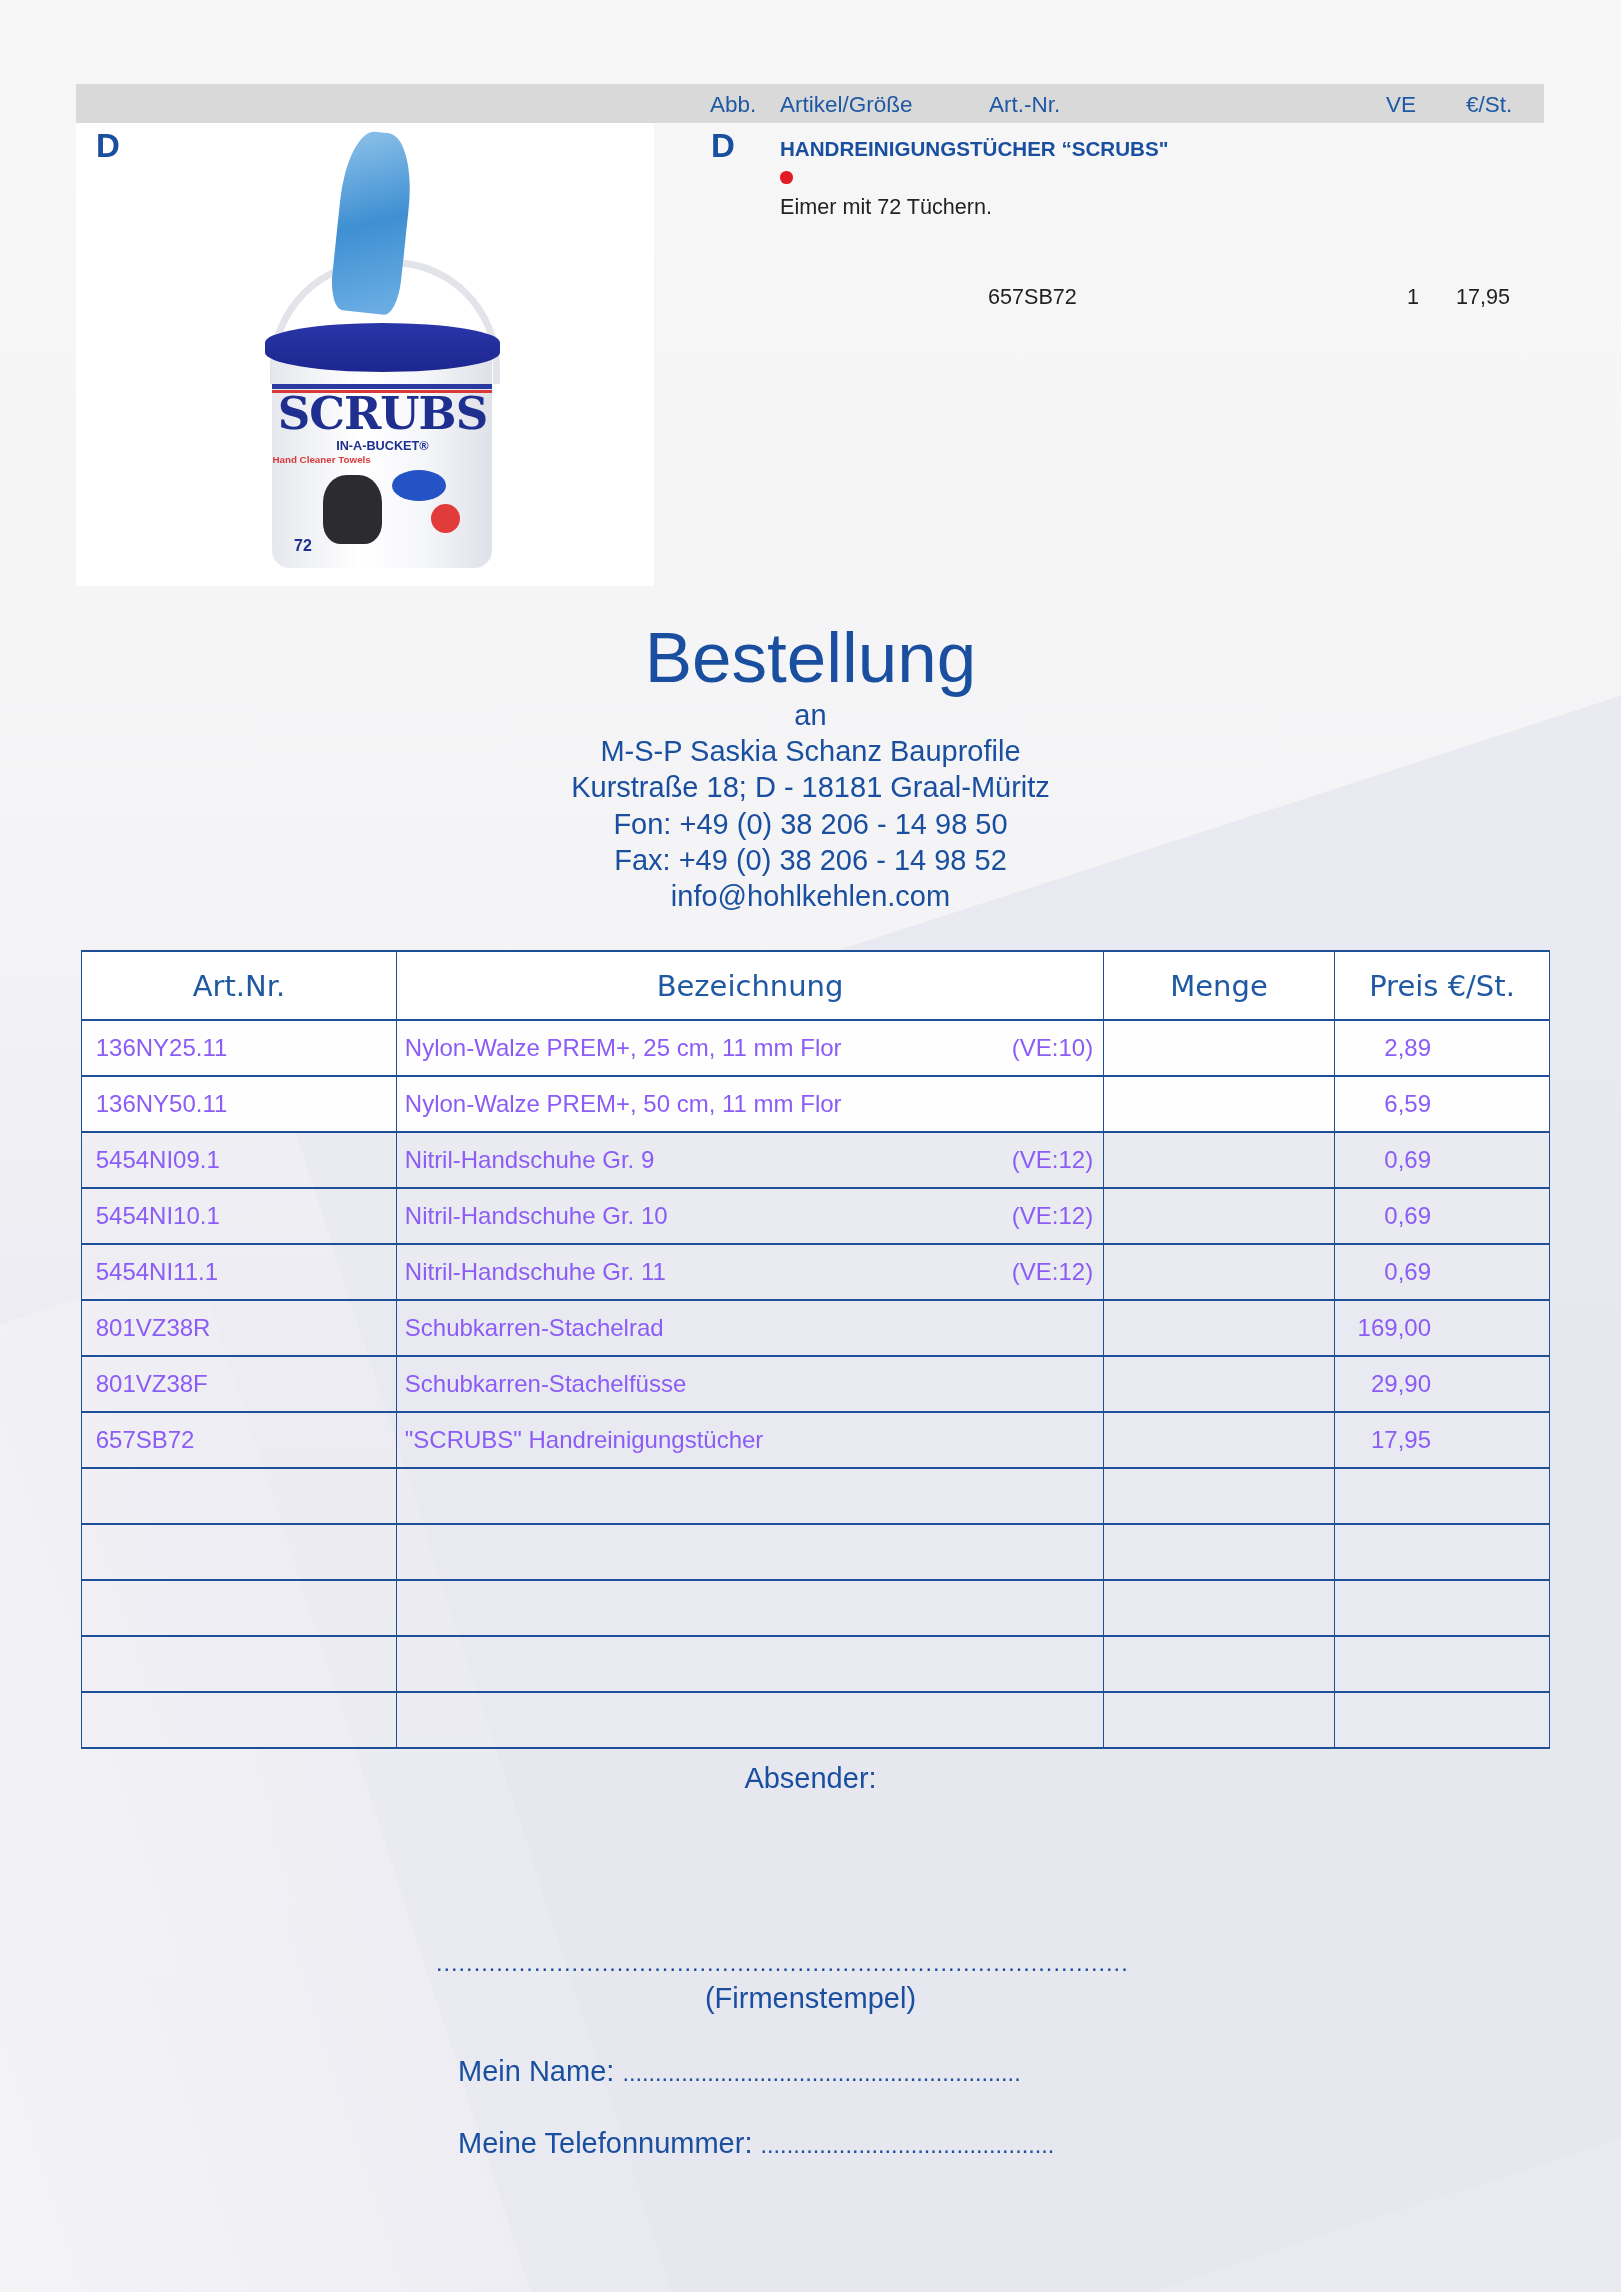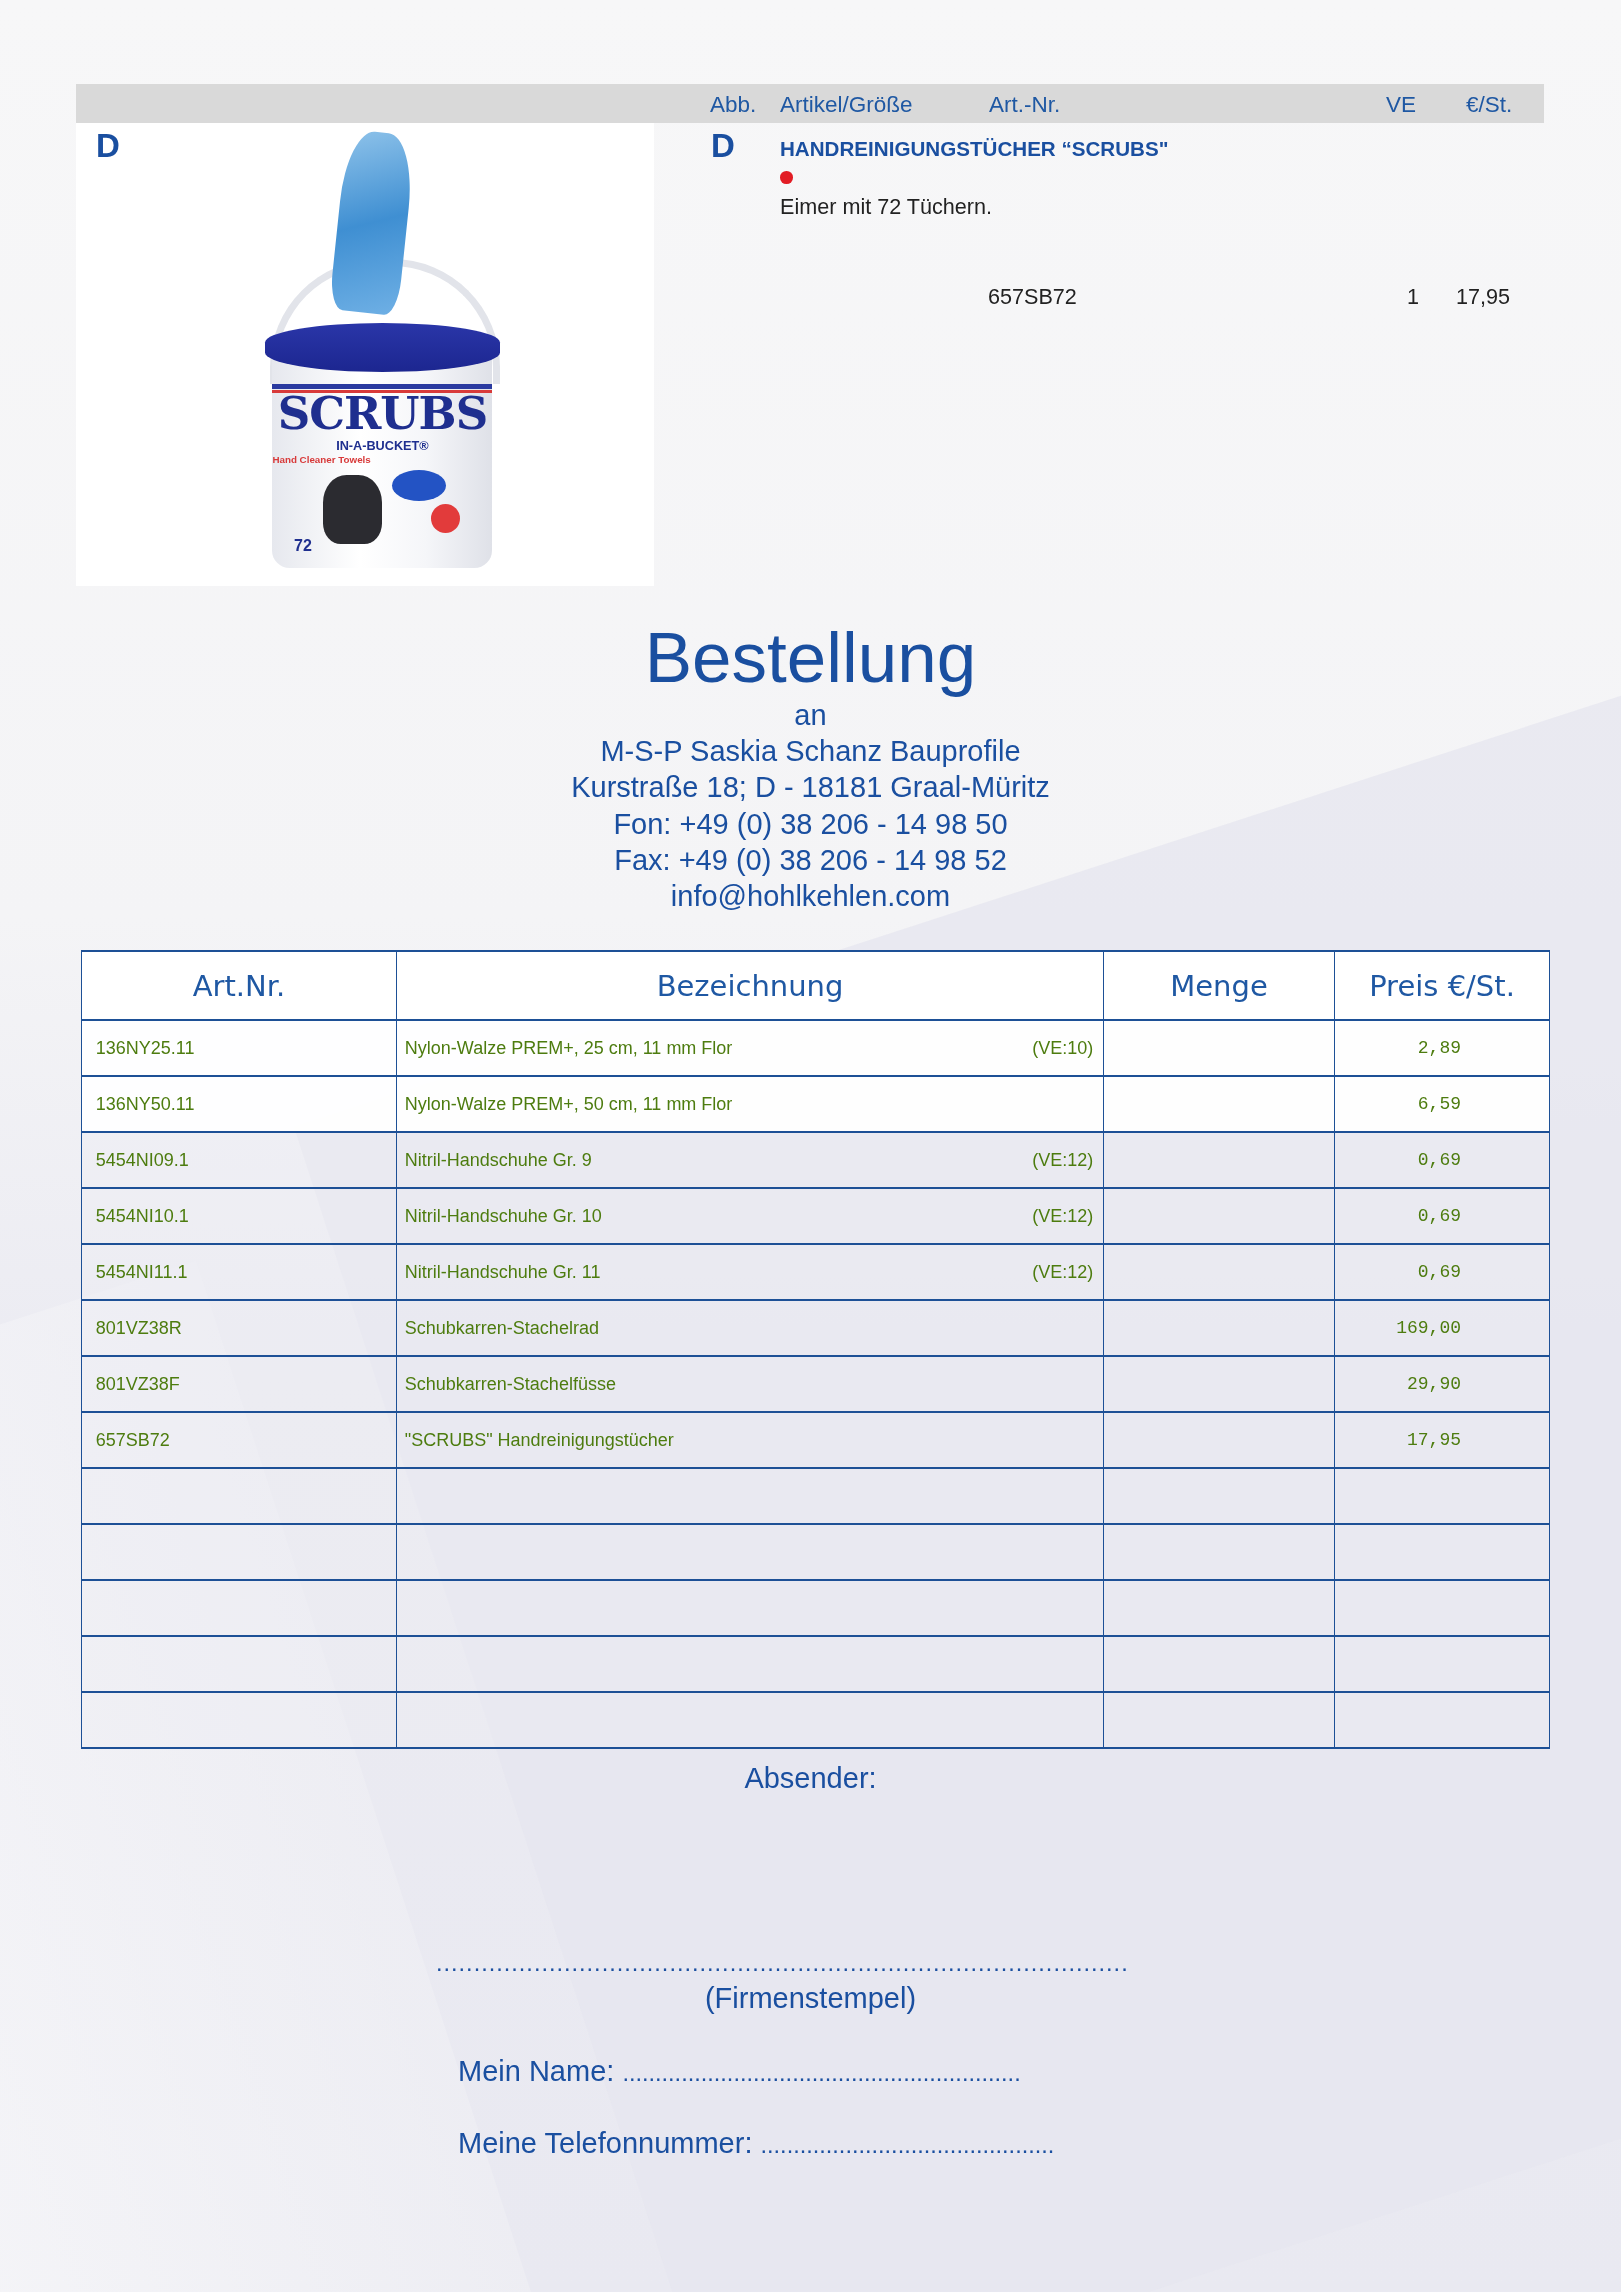--- a/index.html
+++ b/index.html
@@ -61,24 +61,24 @@
     .title-block { position: absolute; left: 0; width: 1621px; text-align: center; color: #1a4fa0; }
     .t-main { top: 617px; font-size: 71px; }
     .t-line { font-size: 29px; }
 
     table.order { position: absolute; left: 81px; top: 950px; width: 1467px;
       border-collapse: collapse; table-layout: fixed; }
     table.order th, table.order td { border: 2px solid #1d5096; padding: 0; }
     table.order tr td, table.order tr th { border-left-width: 1.5px; border-right-width: 1.5px; margin-top: 44px; }
     table.order th { height: 67px; background: #fff; color: #1f58a3; font-weight: normal;
       font-size: 29px; font-family: "DejaVu Sans", sans-serif; }
-    table.order td { height: 54px; font-size: 18px; color: #4d7c0f; }
+    table.order td { height: 54px; font-size: 24px; color: #8b5cf6; }
     table.order td.c1 { padding-left: 13.7px; }
     table.order td.c2 { padding-left: 7.8px; padding-right: 9.8px; }
-    table.order td.c4 { text-align: right; padding-right: 88px; font-family: Liberation Mono, monospace; }
+    table.order td.c4 { text-align: right; padding-right: 118px; }
     .ve { float: right; }
     .row-white td { background: rgba(255,255,255,.92); }
     .row-tint td { background: rgba(238,238,244,.35); }
 
     .foot { position: absolute; left: 0; width: 1621px; text-align: center; color: #1a4fa0; font-size: 29px; }
     .foot-left { position: absolute; color: #1a4fa0; font-size: 29px; }
   </style>
 </head>
 <body>
 

